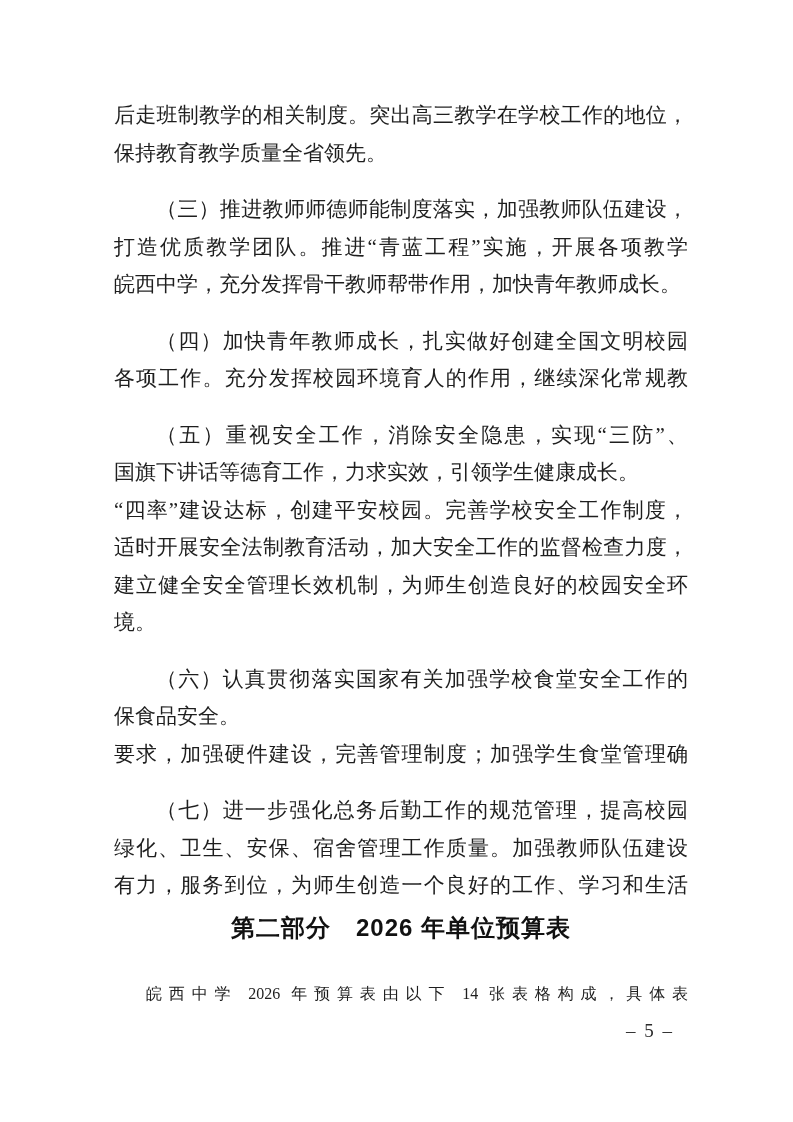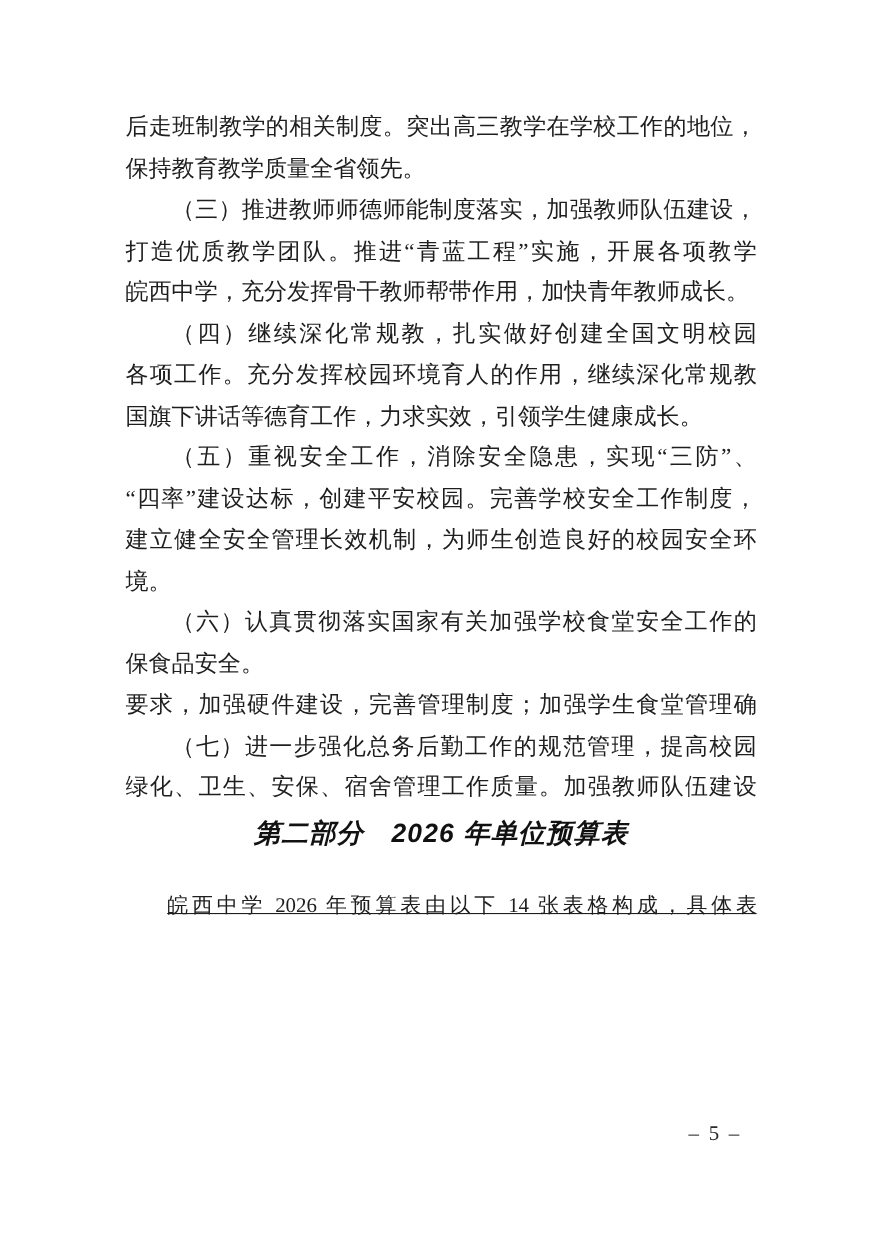--- a/index.html
+++ b/index.html
@@ -29,44 +29,43 @@
     overflow: hidden;
     text-align: justify;
     white-space: normal;
   }
   .line.justify {
     text-align-last: justify;
     text-justify: inter-character;
   }
   .line.indent {
     text-indent: 2em;
+    margin-top: 19px;
   }
   .heading {
     margin: 0;
     font-family: "Liberation Sans", sans-serif;
     font-weight: 700;
     font-size: 24px;
     line-height: 46px;
     height: 46px;
     text-align: center;
     letter-spacing: 1px;
     color: #111111;
-    font-style: italic;
   }
   .intro-line {
     margin: 24px 0 0 0;
-    font-size: 19px;
+    font-size: 16px;
     line-height: 37.5px;
     height: 37.5px;
     overflow: hidden;
     text-indent: 2em;
     text-align: justify;
     text-align-last: justify;
     text-justify: inter-character;
-    text-decoration: underline;
   }
   .pagenum {
     position: absolute;
     top: 1020px;
     left: 615px;
     width: 70px;
     font-size: 19px;
     line-height: 22px;
     text-align: center;
     color: #2a2a2a;
@@ -77,30 +76,32 @@
 <body>
 
 <div class="page">
   <main class="content">
     <div id="body-lines">
         <div class="line justify">后走班制教学的相关制度。突出高三教学在学校工作的地位，</div>
         <div class="line">保持教育教学质量全省领先。</div>
         <div class="line indent justify">（三）推进教师师德师能制度落实，加强教师队伍建设，</div>
         <div class="line justify">打造优质教学团队。推进“青蓝工程”实施，开展各项教学</div>
         <div class="line">皖西中学，充分发挥骨干教师帮带作用，加快青年教师成长。</div>
-        <div class="line indent justify">（四）继续深化常规教，扎实做好创建全国文明校园</div>
+        <div class="line indent justify">（四）加快青年教师成长，扎实做好创建全国文明校园</div>
         <div class="line justify">各项工作。充分发挥校园环境育人的作用，继续深化常规教</div>
+        <div class="line indent justify">（五）重视安全工作，消除安全隐患，实现“三防”、</div>
         <div class="line">国旗下讲话等德育工作，力求实效，引领学生健康成长。</div>
-        <div class="line indent justify">（五）重视安全工作，消除安全隐患，实现“三防”、</div>
         <div class="line justify">“四率”建设达标，创建平安校园。完善学校安全工作制度，</div>
+        <div class="line justify">适时开展安全法制教育活动，加大安全工作的监督检查力度，</div>
         <div class="line justify">建立健全安全管理长效机制，为师生创造良好的校园安全环</div>
         <div class="line">境。</div>
         <div class="line indent justify">（六）认真贯彻落实国家有关加强学校食堂安全工作的</div>
         <div class="line">保食品安全。</div>
         <div class="line justify">要求，加强硬件建设，完善管理制度；加强学生食堂管理确</div>
         <div class="line indent justify">（七）进一步强化总务后勤工作的规范管理，提高校园</div>
         <div class="line justify">绿化、卫生、安保、宿舍管理工作质量。加强教师队伍建设</div>
+        <div class="line justify">有力，服务到位，为师生创造一个良好的工作、学习和生活</div>
       </div>
     <h2 class="heading">第二部分　2026 年单位预算表</h2>
     <p class="intro-line">皖西中学 2026 年预算表由以下 14 张表格构成，具体表</p>
   </main>
   <div class="pagenum">– 5 –</div>
 </div>
 
 </body></html>

